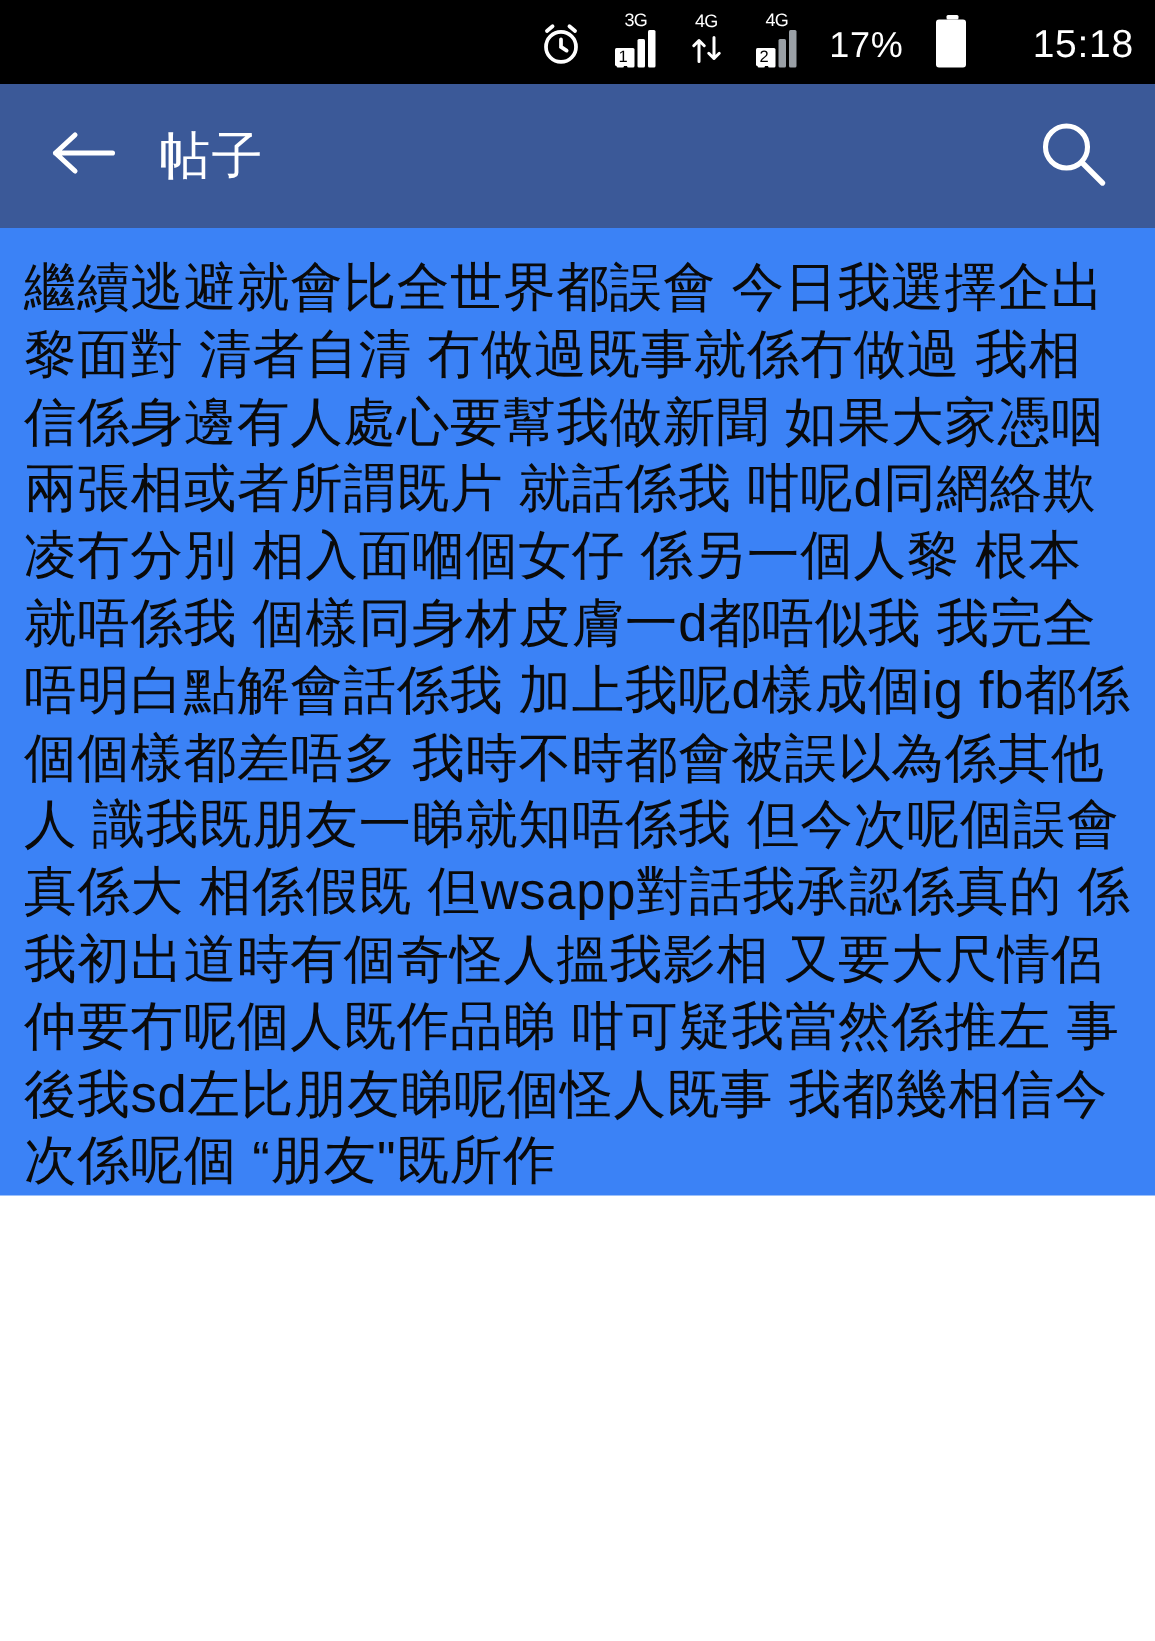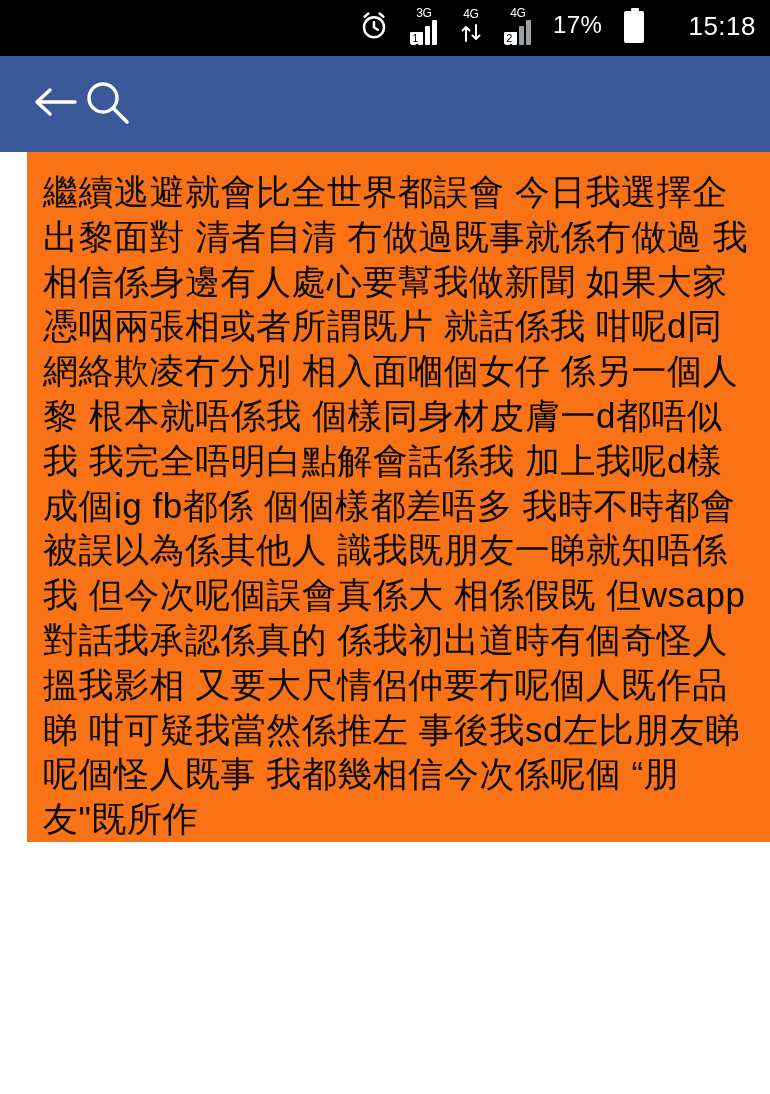--- a/index.html
+++ b/index.html
@@ -21,21 +21,21 @@
     background: #000000;
     display: flex;
     align-items: center;
     justify-content: flex-end;
     padding: 0 14px 0 0;
     box-sizing: border-box;
     color: #ffffff;
   }
   .statusbar .icons {
     display: flex;
-    align-items: flex-start;
+    align-items: flex-end;
     gap: 22px;
   }
   .alarm-icon svg { display: block; }
 
   .signal-group {
     display: flex;
     align-items: flex-end;
     gap: 2px;
     position: relative;
   }
@@ -146,22 +146,21 @@
     display: flex;
     align-items: center;
     justify-content: center;
     cursor: pointer;
   }
 
   
   .post {
     padding: 18px 16px 0 16px;
     box-sizing: border-box;
-    background: #f97316;
-    margin-left: 27px;
+    background: #3b82f6;
   }
   .post p {
     margin: 0;
     font-size: 35px;
     line-height: 1.28;
     color: #0a0a0a;
     word-break: break-word;
     letter-spacing: 0.5px;
   }
 </style>
@@ -224,20 +223,21 @@
 </div>
 
 <div class="appbar">
   <div class="back-btn">
     <span>
       <svg width="44" height="34" viewBox="0 0 44 34">
         <path d="M42 17H4M4 17l13-12M4 17l13 12" stroke="#ffffff" stroke-width="3.4" fill="none" stroke-linecap="round" stroke-linejoin="round"></path>
       </svg>
     </span>
   </div>
+  <div class="appbar-title">帖子</div>
   <div class="search-btn">
     <span>
       <svg width="50" height="50" viewBox="0 0 50 50">
         <circle cx="21" cy="21" r="14" fill="none" stroke="#ffffff" stroke-width="3.4"></circle>
         <path d="M31.5 31.5L45 45" stroke="#ffffff" stroke-width="3.6" stroke-linecap="round"></path>
       </svg>
     </span>
   </div>
 </div>
 

